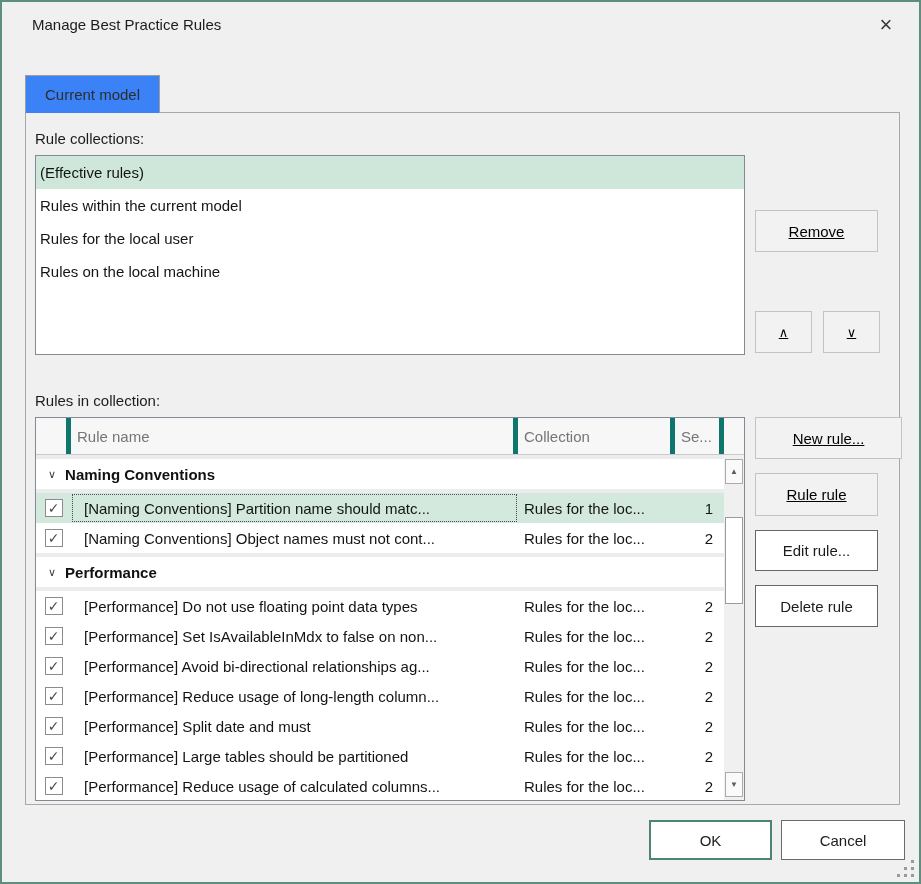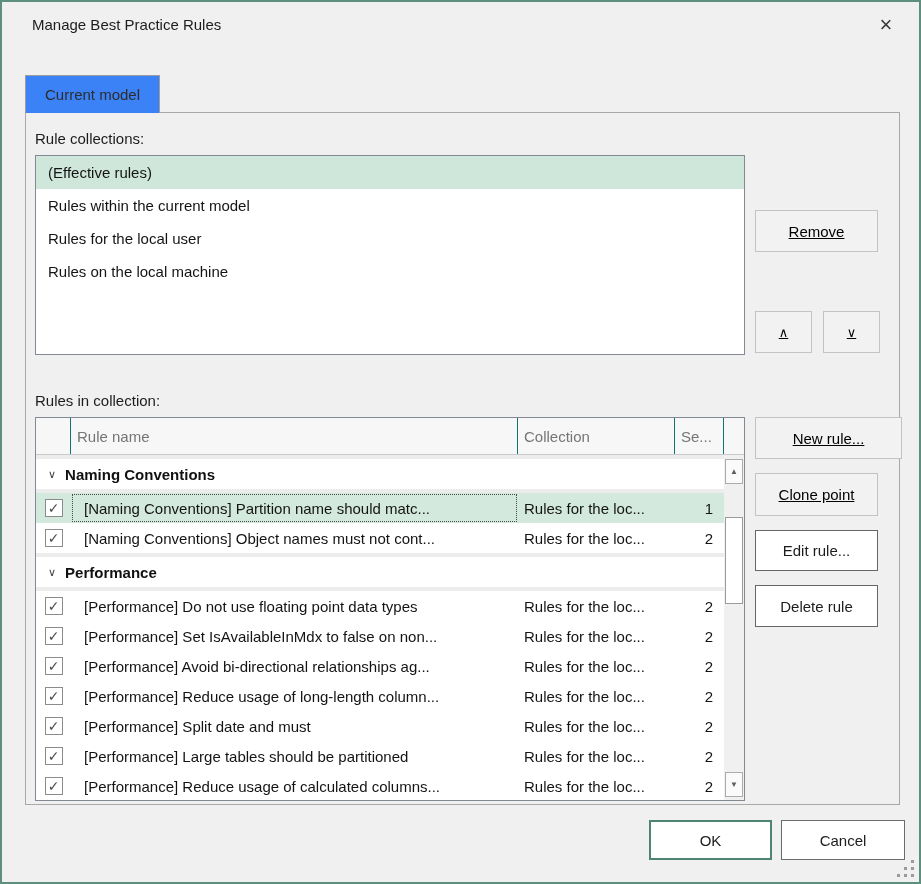--- a/index.html
+++ b/index.html
@@ -49,21 +49,21 @@
 
   
   .collections-list {
     position: absolute; left: 33px; top: 153px;
     width: 710px; height: 200px;
     background: #ffffff; border: 1px solid #848a93;
     overflow: hidden; z-index: 3;
   }
   .collection-item {
     height: 33px; display: flex; align-items: center;
-    padding-left: 12px; font-size: 15px; color: #141414;
+    padding-left: 4px; font-size: 15px; color: #141414;
     cursor: default; white-space: nowrap;
   }
   .collection-item.selected { background: #cfe7db; }
 
   
   .btn {
     position: absolute;
     background: #ffffff; border: 1px solid #666666;
     font-family: "Liberation Sans", sans-serif;
     font-size: 15px; color: #1c1c1c;
@@ -94,21 +94,21 @@
     background: #ffffff; border: 1px solid #848a93;
     overflow: hidden; z-index: 3;
   }
   .thead {
     display: flex; height: 37px;
     background: #f7f7f7; border-bottom: 1px solid #cacaca;
     font-size: 15px; color: #757575;
   }
   .th {
     display: flex; align-items: center;
-    border-right: 1px solid #0f766e;
+    border-right: 5px solid #0f766e;
     padding-left: 6px; overflow: hidden; white-space: nowrap;
   }
   .th.c-cb   { width: 35px; }
   .th.c-name { width: 447px; }
   .th.c-coll { width: 157px; }
   .th.c-sev  { width: 49px; }
   .th.c-fill { flex: 1; border-right: none; }
   .tbody { position: relative; height: 346px; overflow: hidden; }
 
   .group-row {
@@ -303,21 +303,21 @@
   </div>
       </div>
     <div class="vscroll">
       <div class="vs-btn vs-up">▲</div>
       <div class="vs-thumb"></div>
       <div class="vs-btn vs-down">▼</div>
     </div>
   </div>
 
   <button class="btn btn-new disabled" disabled="">New rule...</button>
-  <button class="btn btn-clone disabled" disabled="">Clone point</button>
+  <button class="btn btn-clone disabled" disabled="">Rule rule</button>
   <button class="btn btn-edit">Edit rule...</button>
   <button class="btn btn-delete">Delete rule</button>
 
   <button class="btn btn-ok">OK</button>
   <button class="btn btn-cancel">Cancel</button>
 
   <div class="grip"></div>
 </div>
 
 </body></html>

